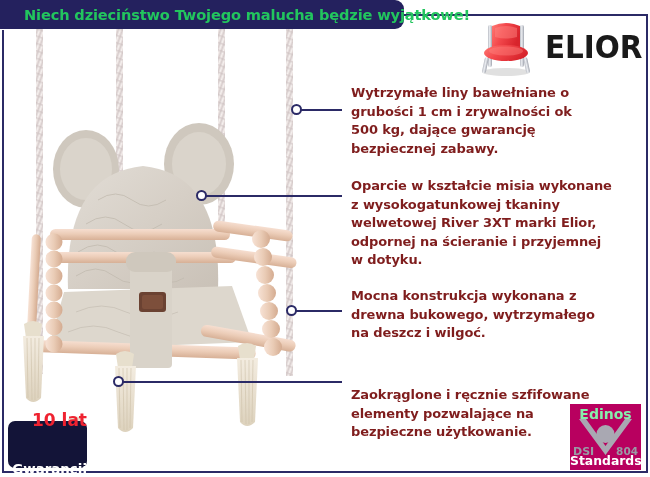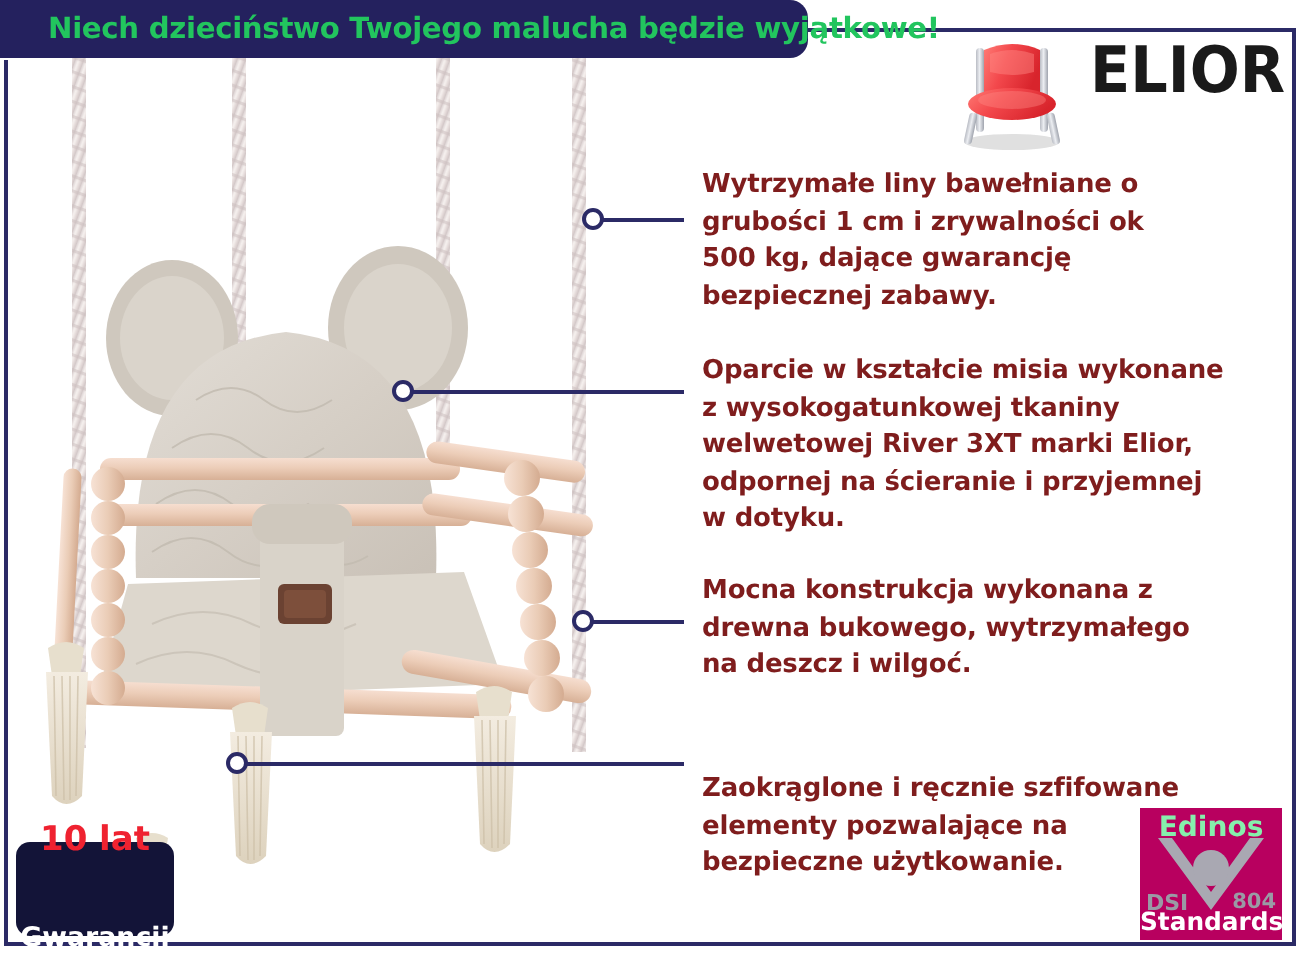--- a/index.html
+++ b/index.html
@@ -55,21 +55,21 @@
 
   
   .elior-logo {
     position: absolute;
     left: 475px;
     top: 16px;
     width: 168px;
     height: 62px;
     z-index: 8;
     display: flex;
-    align-items: flex-start;
+    align-items: center;
   }
   .elior-chair {
     width: 62px;
     height: 60px;
     flex: 0 0 auto;
   }
   .elior-word {
     font-family: "DejaVu Sans", sans-serif;
     font-weight: bold;
     font-size: 32px;
@@ -123,21 +123,21 @@
     position: absolute;
     left: 8px;
     top: 421px;
     width: 79px;
     height: 47px;
     background: #131438;
     border-radius: 7px;
     z-index: 9;
     display: flex;
     flex-direction: column;
-    align-items: center;
+    align-items: flex-end;
     justify-content: center;
     gap: 32px;
   }
   .warranty-top {
     color: #ef2230;
     font-size: 17px;
     font-weight: bold;
     line-height: 19px;
     font-family: "DejaVu Sans", sans-serif;
   }

